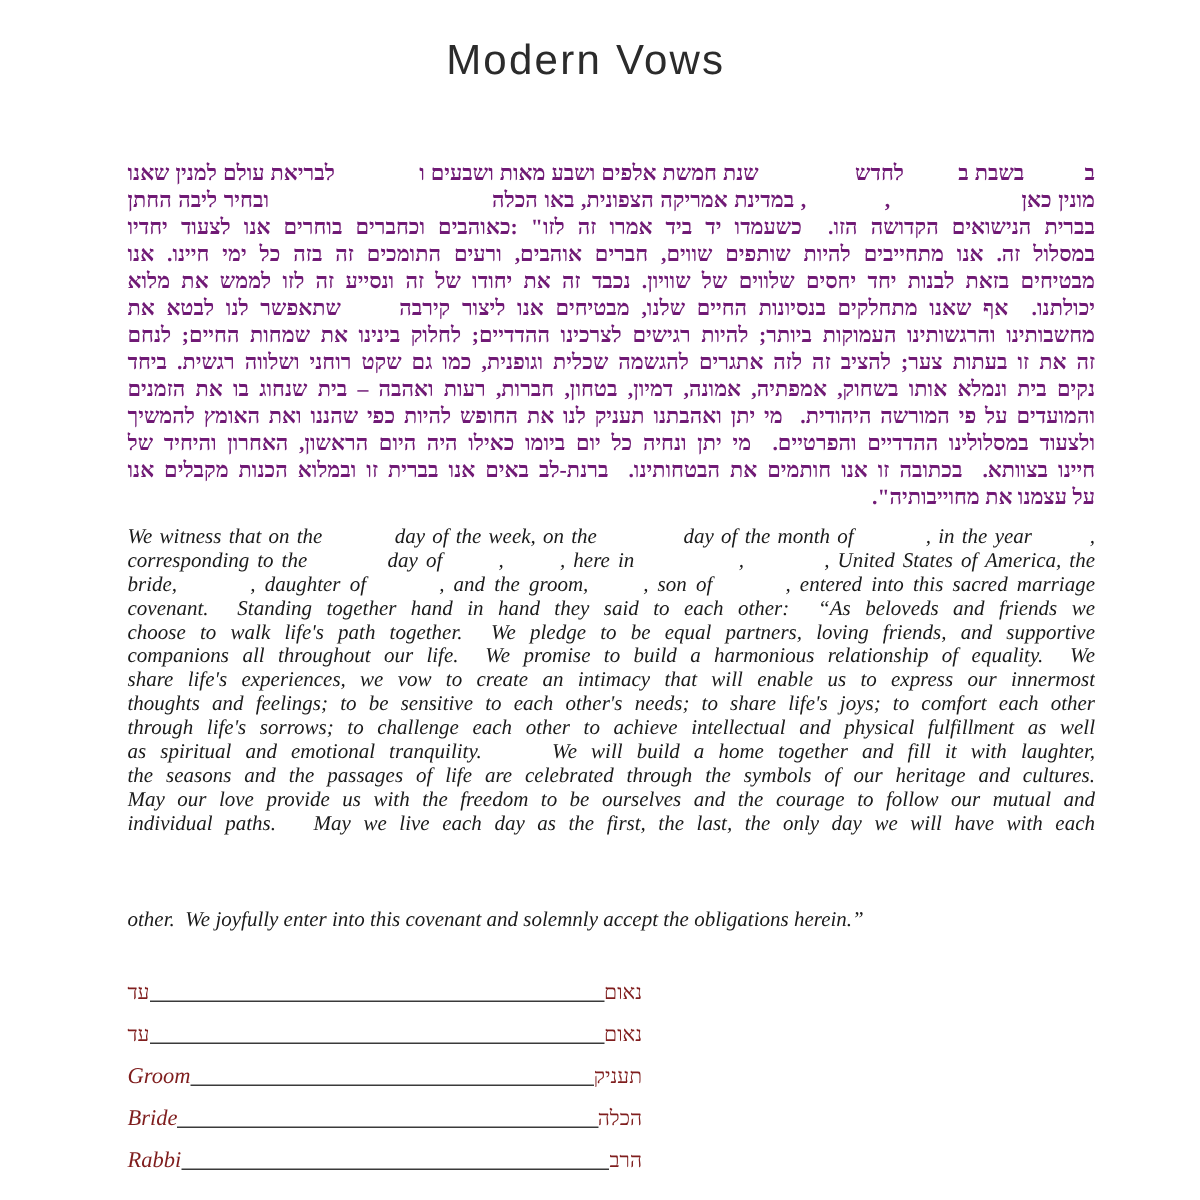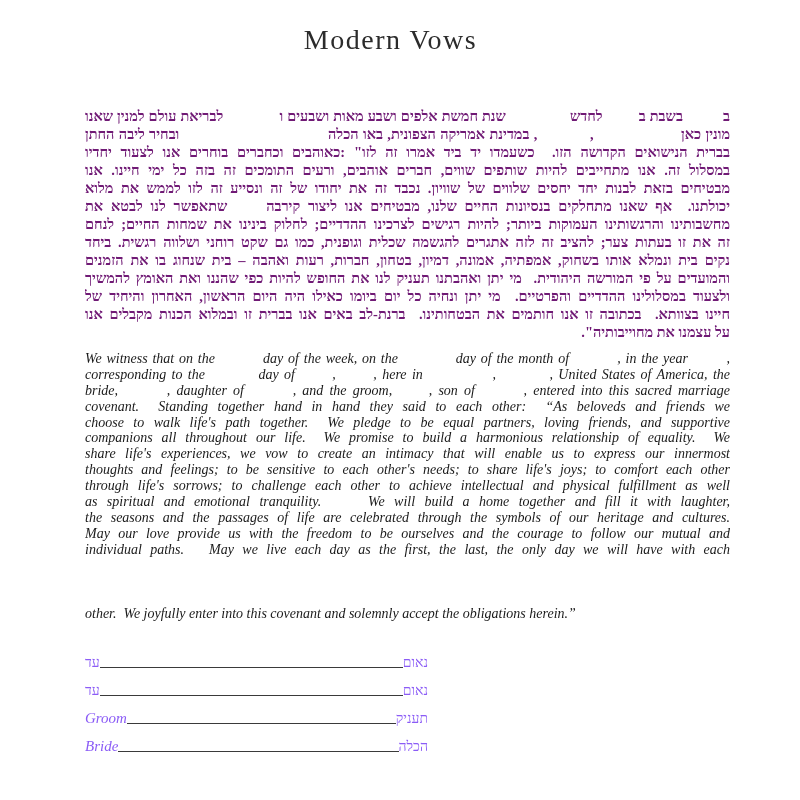--- a/index.html
+++ b/index.html
@@ -8,21 +8,21 @@
     width:800px;height:800px;
     background:#ffffff;
     color:#111111;
     overflow:hidden;
     font-family:"Liberation Serif","DejaVu Serif",serif;
   }
   .title{
     position:absolute;
     top:24px;left:0;width:781px;
     text-align:center;
-    font-family:Liberation Serif, serif;
+    font-family:Liberation Sans, sans-serif;
     font-weight:400;
     font-size:28px;
     letter-spacing:1.5px;
     color:#2b2b2b;
   }
   .hebrew-block{
     position:absolute;
     top:107px;left:85px;width:645px;
     direction:rtl;
     font-family:"Liberation Serif","DejaVu Sans",serif;
@@ -60,21 +60,21 @@
     top:642px;left:85px;width:343px;
   }
   .sig-row{
     display:flex;
     align-items:flex-end;
     height:28px;
   }
   .sig-label{
     line-height:1;
     white-space:nowrap;
-    color:#8b5cf6;
+    color:#7f1d1d;
   }
   .sig-label.heb{
     font-family:"Liberation Serif","DejaVu Sans",serif;
     font-size:14px;
   }
   .sig-label.eng{
     font-family:"Liberation Serif","DejaVu Serif",serif;
     font-style:italic;
     font-size:15px;
   }
@@ -135,14 +135,19 @@
       <div class="sig-row">
         <span class="sig-label sig-left eng">Groom</span>
         <span class="sig-line"></span>
         <span class="sig-label sig-right heb">תעניק</span>
       </div>
       <div class="sig-row">
         <span class="sig-label sig-left eng">Bride</span>
         <span class="sig-line"></span>
         <span class="sig-label sig-right heb">הכלה</span>
       </div>
+      <div class="sig-row">
+        <span class="sig-label sig-left eng">Rabbi</span>
+        <span class="sig-line"></span>
+        <span class="sig-label sig-right heb">הרב</span>
+      </div>
     </div>
 </div>
 
 </body></html>

